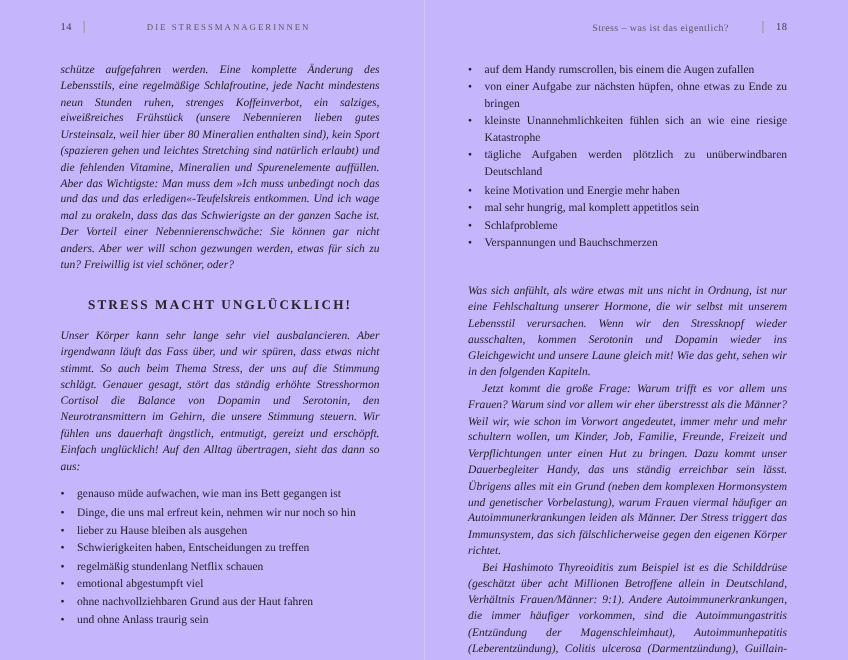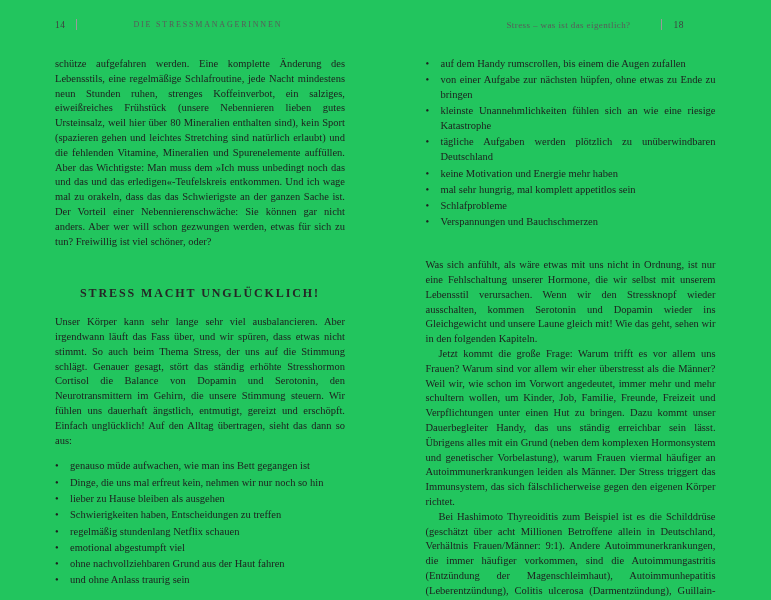--- a/index.html
+++ b/index.html
@@ -14,24 +14,24 @@
     background: #ffffff;
     overflow: hidden;
     font-family: "Liberation Serif", "DejaVu Serif", serif;
     color: #1e1e1e;
   }
   .page {
     box-sizing: border-box;
     width: 385.5px;
     height: 600px;
     overflow: hidden;
-    background: #22c55e;
+    background: #c4b5fd;
   }
   .page.left  { padding: 18px 40px 0 55px; }
-  .page.right { padding: 18px 87px 0 40px; }
+  .page.right { padding: 18px 55px 0 40px; }
 
   .running-head {
     display: flex;
     align-items: center;
     height: 13px;
     margin-bottom: 26px;
     color: #5a5a5a;
   }
   .pagenum {
     font-size: 9.5px;
@@ -58,30 +58,30 @@
     font-size: 9px;
     letter-spacing: 0.4px;
   }
 
   .body-col {
     width: 290px;
     font-size: 10.5px;
     line-height: 14.8px;
     text-align: justify;
   }
-  .para { margin: 0; }
+  .para { margin: 0; font-style: italic; }
   .paras .para + .para { text-indent: 13px; }
 
   .heading {
     text-align: center;
     font-size: 12px;
     font-weight: bold;
     letter-spacing: 1.9px;
     color: #262626;
-    margin: 37px 0 14px 0;
+    margin: 21px 0 14px 0;
     text-indent: 0;
   }
 
   .bullets {
     list-style: none;
     margin: 11px 0 0 0;
     padding: 0;
   }
   .bullets.at-top { margin-top: 0; }
   .bullet-item {

